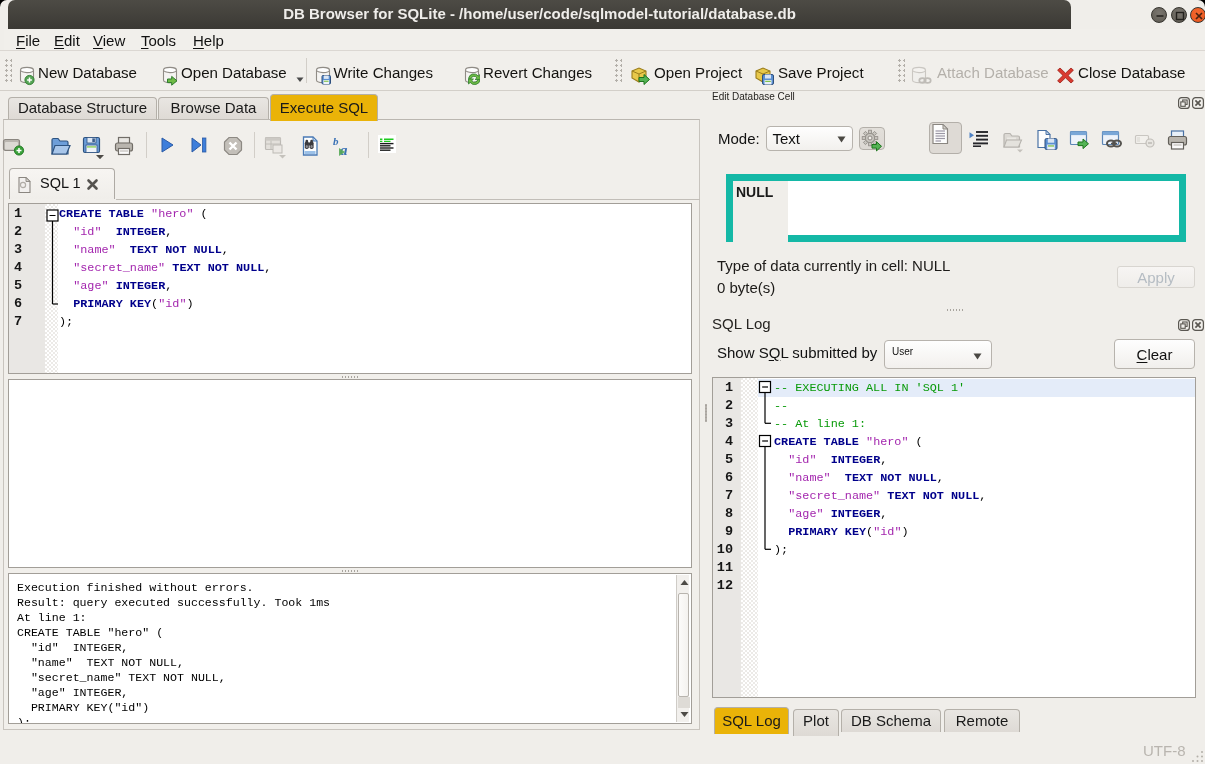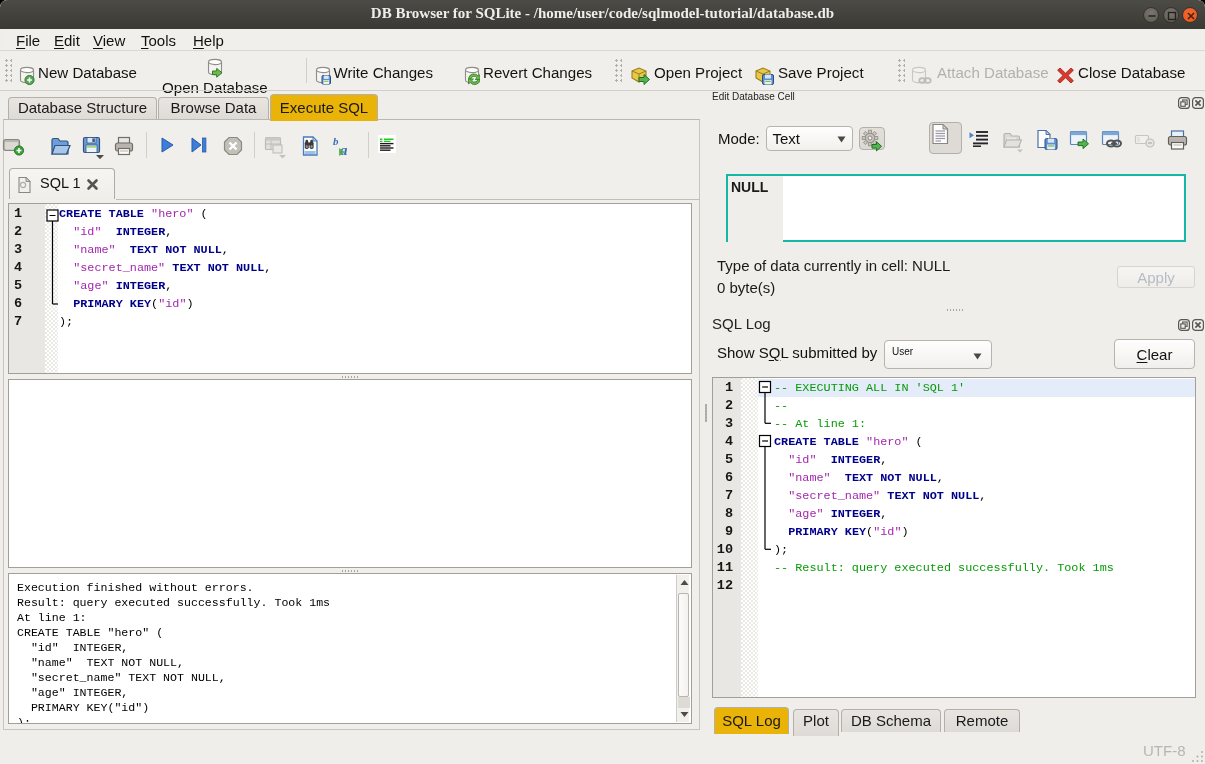--- a/index.html
+++ b/index.html
@@ -1,21 +1,21 @@
 <!DOCTYPE html>
 <html><head>
 <meta charset="utf-8">
 <style>
 * { margin:0; padding:0; box-sizing:border-box; }
 html,body { width:1205px; height:764px; background:#000; overflow:hidden; }
 body { font-family:"Liberation Sans", sans-serif; }
 .win { position:absolute; left:0; top:0; width:1205px; height:764px; background:#f0eeea; border-radius:7px 7px 0 0; overflow:hidden; }
 
-.titlebar { position:absolute; left:0; top:0; width:1205px; height:29px;
-  background:linear-gradient(#4d4b45,#3b3934); border-radius:7px 7px 0 0;font-family:Liberation Serif, serif; }
+.titlebar { position:absolute; left:8px; top:0; width:1063px; height:29px;
+  background:linear-gradient(#4d4b45,#3b3934); border-radius:7px 7px 0 0; }
 .title { position:absolute; left:0; right:0; top:5px; text-align:center; color:#efedea;
   font-size:15px; font-weight:bold; letter-spacing:0; }
 .wbtn { position:absolute; top:7px; width:16px; height:16px; border-radius:50%;
   background:radial-gradient(circle at 50% 35%, #7a766f, #5d5951); border:1px solid #36342f; }
 .wbtn.close { background:radial-gradient(circle at 50% 35%, #f3682f, #e8551d); }
 .wbtn svg { position:absolute; left:2px; top:2px; }
 
 .menubar { position:absolute; left:4px; top:29px; width:1205px; height:22px; background:#f1efeb; }
 .menubar span { position:absolute; top:2.5px; font-size:15px; color:#111; }
 .menubar u { text-decoration:underline; text-underline-offset:2px; }
@@ -85,21 +85,21 @@
   <div style="position:absolute;left:0;top:50px;width:1205px;height:1px;background:#dbd7d2;"></div>
 
   <div class="toolbar">
     <div class="grip-v" style="left:4px; top:7px; height:25px;"></div>
     <div class="tbitem" style="left:19px;"><span id="ic-newdb"><svg width="16" height="20" viewBox="0 0 16 20">
             <path d="M1.5 4 v10 a6.5 2.6 0 0 0 13 0 V4" fill="#f5f4f2" stroke="#908c86" stroke-width="1.1"></path>
             <ellipse cx="8" cy="4" rx="6.5" ry="2.6" fill="#fefefe" stroke="#908c86" stroke-width="1.1"></ellipse>
             <circle cx="10.5" cy="14" r="4.6" fill="#57a557" stroke="#2e7d2e" stroke-width="0.9"></circle>
             <path d="M10.5 11.6 v4.8 M8.1 14 h4.8" stroke="#fff" stroke-width="1.5"></path>
           </svg></span>New Database</div>
-    <div class="tbitem" style="left:162px;flex-direction:column;"><span id="ic-opendb"><svg width="16" height="20" viewBox="0 0 16 20">
+    <div class="tbitem" style="left:162px;"><span id="ic-opendb"><svg width="16" height="20" viewBox="0 0 16 20">
             <path d="M1.5 4 v10 a6.5 2.6 0 0 0 13 0 V4" fill="#f5f4f2" stroke="#908c86" stroke-width="1.1"></path>
             <ellipse cx="8" cy="4" rx="6.5" ry="2.6" fill="#fefefe" stroke="#908c86" stroke-width="1.1"></ellipse>
             <path d="M5.5 13 h4.2 v-2.6 l5.3 4.4 -5.3 4.4 v-2.6 H5.5 z" fill="#6fbb45" stroke="#2e7d2e" stroke-width="1"></path>
           </svg></span>Open Database<svg width="8" height="6" style="margin-left:6px;margin-top:15px;">
           <path d="M0.5 0.5 h7 l-3.5 4.5 z" fill="#4a4a4a"></path>
         </svg></div>
     <div class="tbsep" style="left:305.5px;"></div>
     <div class="tbitem" style="left:314.5px;"><span id="ic-write"><svg width="16" height="20" viewBox="0 0 16 20">
             <path d="M1.5 4 v10 a6.5 2.6 0 0 0 13 0 V4" fill="#f5f4f2" stroke="#908c86" stroke-width="1.1"></path>
             <ellipse cx="8" cy="4" rx="6.5" ry="2.6" fill="#fefefe" stroke="#908c86" stroke-width="1.1"></ellipse>
@@ -423,21 +423,21 @@
     </span>
   <span class="sqlic" style="left:1166px; top:129px; position:absolute;" id="ic-print3">
       <svg width="23" height="22" viewBox="0 0 23 22">
         <rect x="5.5" y="2" width="12" height="6.5" fill="#e8f0f9" stroke="#4a72a4" stroke-width="1.2"></rect>
         <rect x="2.5" y="7.5" width="18" height="8.5" rx="2" fill="#b9b5ae" stroke="#63605a" stroke-width="1.2"></rect>
         <rect x="5.5" y="13.5" width="12" height="6.5" fill="#fbfafa" stroke="#63605a" stroke-width="1.2"></rect>
         <line x1="7.5" y1="16" x2="15.5" y2="16" stroke="#b5b1ab" stroke-width="1"></line>
       </svg>
     </span>
 
-  <div style="position:absolute; left:726px; top:174px; width:460px; height:68px; background:#fff; border:2px solid #14b8a6;">
+  <div style="position:absolute; left:726px; top:174px; width:460px; height:68px; background:#fff; border:7px solid #14b8a6;">
     <div style="position:absolute; left:0; top:0; width:55px; height:66px; background:#f0eeea;"></div>
     <div style="position:absolute; left:3px; top:3px; font-size:14px; font-weight:bold; color:#1a1a1a;">NULL</div>
   </div>
 
   <div style="position:absolute; left:717px; top:256.5px; font-size:15px; color:#1c1a18;">Type of data currently in cell: NULL</div>
   <div style="position:absolute; left:717px; top:278.5px; font-size:15px; color:#1c1a18;">0 byte(s)</div>
   <div style="position:absolute; left:1117px; top:266px; width:78px; height:22px; background:linear-gradient(#f7f5f3,#efedea); border:1px solid #d8d5d0; border-radius:3px; text-align:center; font-size:15px; color:#b5bcc3; padding-top:1.5px;">Apply</div>
 
   <div class="dots-h" style="left:946px; top:309px;"></div>
 
@@ -490,21 +490,21 @@
     <div class="code" style="position:absolute; left:61px; top:0.5px;"><span class="c">-- EXECUTING ALL IN 'SQL 1'</span>
 <span class="c">--</span>
 <span class="c">-- At line 1:</span>
 <span class="k">CREATE TABLE</span> <span class="i">"hero"</span> (
   <span class="i">"id"</span>  <span class="k">INTEGER</span>,
   <span class="i">"name"</span>  <span class="k">TEXT NOT NULL</span>,
   <span class="i">"secret_name"</span> <span class="k">TEXT NOT NULL</span>,
   <span class="i">"age"</span> <span class="k">INTEGER</span>,
   <span class="k">PRIMARY KEY</span>(<span class="i">"id"</span>)
 );
-<span class="c">-- Result: query executed successfully. Took 1ms</span></div>
+</div>
   </div>
 
   <div class="mtab active" style="left:714px; top:707px; width:75px; height:27px; border-radius:4px 4px 0 0; position:absolute; padding-top:3.5px;">SQL Log</div>
   <div class="mtab" style="left:793px; top:709px; width:46px; height:27px; position:absolute; padding-top:1.5px;">Plot</div>
   <div class="mtab" style="left:841px; top:709px; width:100px; height:23px; position:absolute; padding-top:1.5px;">DB Schema</div>
   <div class="mtab" style="left:944px; top:709px; width:76px; height:23px; position:absolute; padding-top:1.5px;">Remote</div>
 
   <div style="position:absolute; left:1143px; top:742px; font-size:15px; color:#b9b5af;">UTF-8</div>
   <svg style="position:absolute; left:1191px; top:750px;" width="13" height="13">
       <g fill="#b3afa9">

